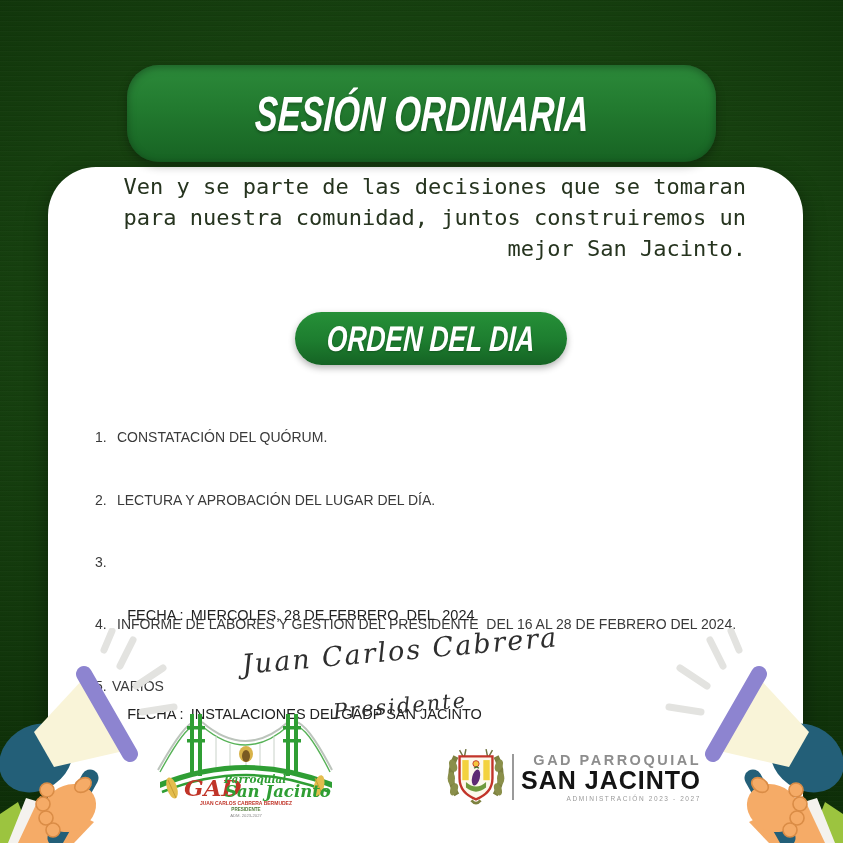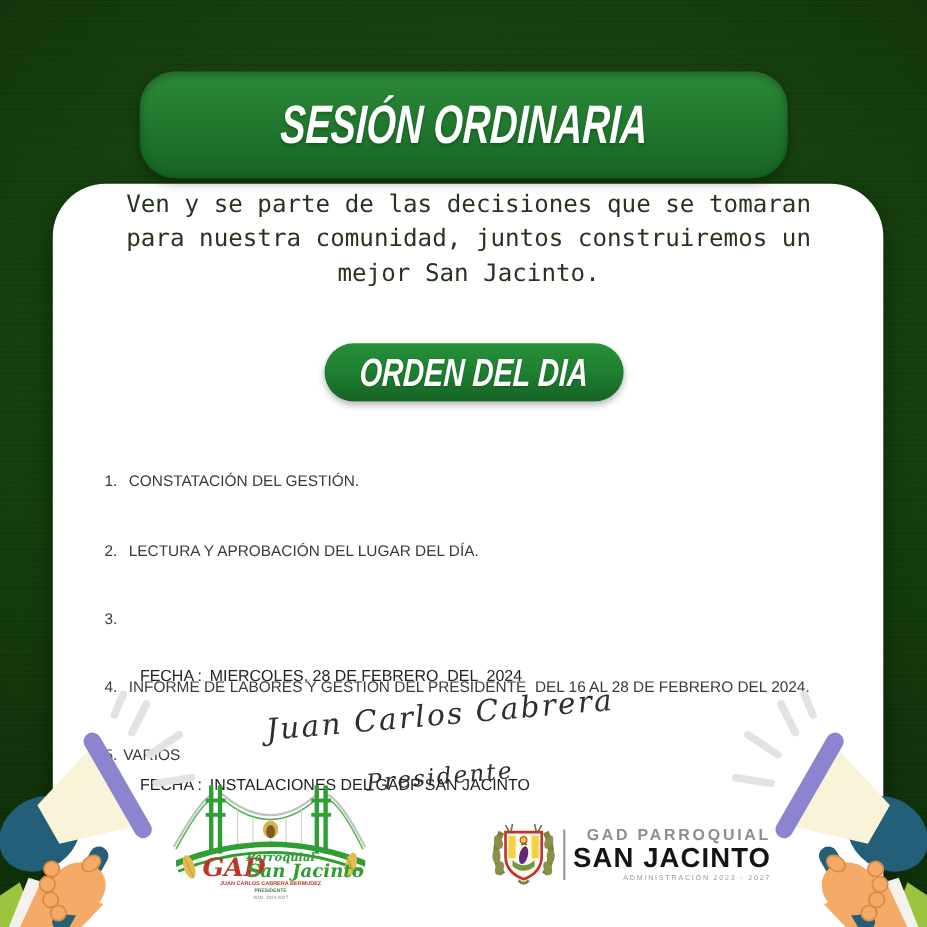--- a/index.html
+++ b/index.html
@@ -22,21 +22,21 @@
     font-size:44px;letter-spacing:0px;transform:scale(0.78,1.12) skewX(-4deg);
     text-shadow:0 2px 3px rgba(0,0,0,0.25);white-space:nowrap;
   }
   
   .card{
     position:absolute;left:48px;top:167px;width:755px;height:676px;z-index:2;
     background:#ffffff;border-radius:48px 48px 0 0;
     box-shadow:0 8px 22px rgba(0,0,0,0.4);
   }
   .intro{
-    position:absolute;left:58px;top:4px;width:640px;text-align:center;
+    position:absolute;left:58px;top:4px;width:640px;text-align:right;
     font-family:"DejaVu Sans Mono", monospace;font-size:22px;line-height:31px;
     color:#26341f;white-space:pre-wrap;
   }
   .orden-pill{
     position:absolute;left:247px;top:145px;width:272px;height:53px;
     background:linear-gradient(180deg,#269038 0%,#1d7d2f 55%,#156324 100%);
     border-radius:27px;display:flex;align-items:center;justify-content:center;
     box-shadow:0 3px 7px rgba(0,0,0,0.3);
   }
   .orden-pill .pill-inner{
@@ -85,21 +85,21 @@
 
     <div class="intro">Ven y se parte de las decisiones que se tomaran para nuestra comunidad, juntos construiremos un mejor San Jacinto.</div>
 
     <div class="orden-pill">
       <span class="pill-inner">ORDEN DEL DIA</span>
     </div>
 
     <div class="agenda">
       <div class="row">
         <span class="num">1.</span>
-        <span>CONSTATACIÓN DEL GESTIÓN.</span>
+        <span>CONSTATACIÓN DEL QUÓRUM.</span>
       </div>
       <div class="row">
         <span class="num">2.</span>
         <span>LECTURA Y APROBACIÓN DEL LUGAR DEL DÍA.</span>
       </div>
       <div class="row">
         <span class="num">3.</span>
       </div>
       <div class="row">
         <span class="num">4.</span>

